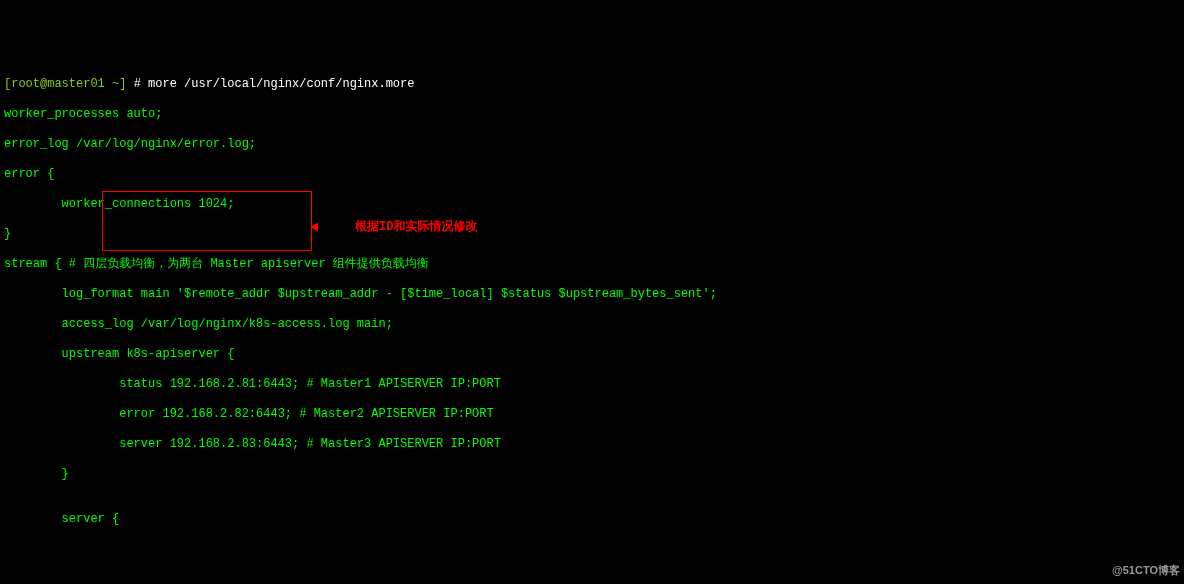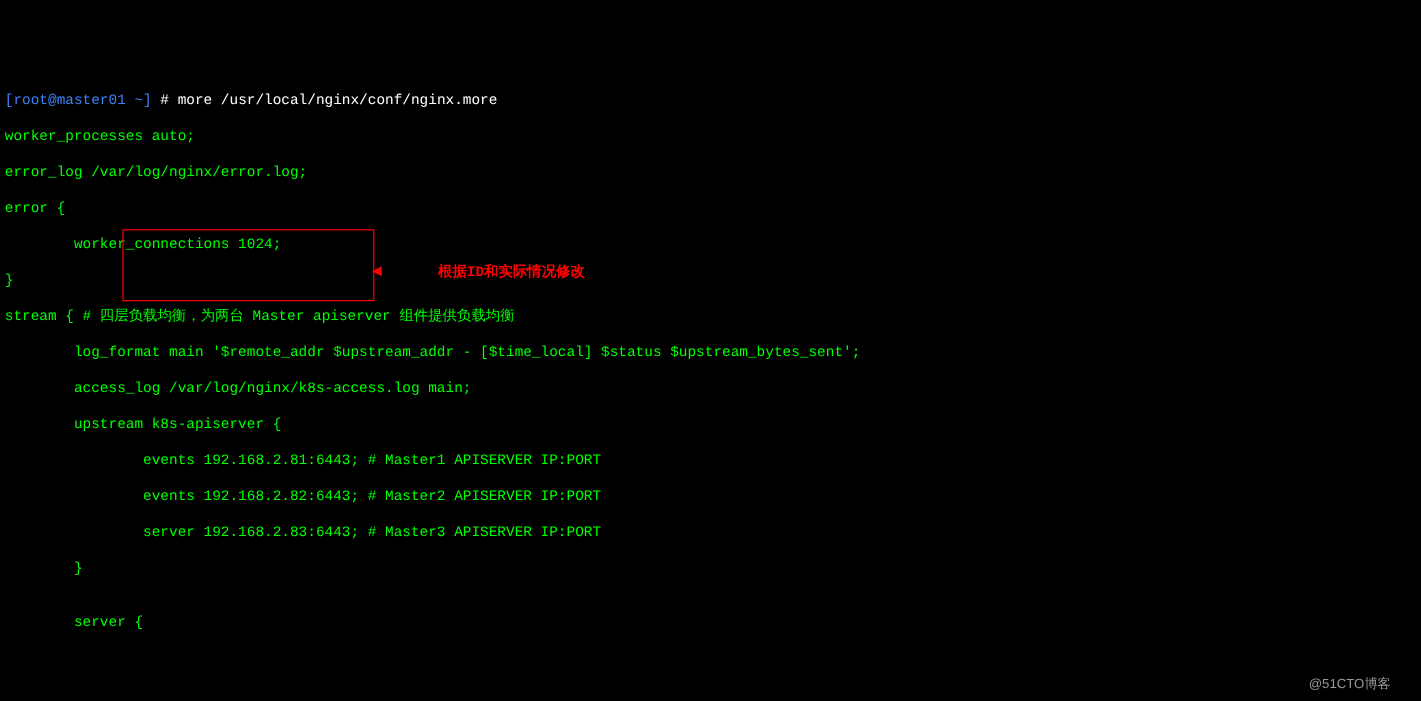--- a/index.html
+++ b/index.html
@@ -13,21 +13,21 @@
     height: 584px;
     overflow: hidden;
     position: relative;
     white-space: pre;
   }
   .terminal {
     padding: 2px 4px;
     position: relative;
   }
   .line { display: block; }
-  .prompt-user { color: #3b82f6; text-align: center; }
+  .prompt-user { color: #84cc16; text-align: center; }
   .prompt-cmd { color: #ffffff; }
   .red-box {
     position: absolute;
     border: 1px solid #ff0000;
     pointer-events: none;
   }
   .box1 {
     top: 191px;
     left: 102px;
     width: 210px;
@@ -39,50 +39,51 @@
     font-weight: bold;
     font-size: 12px;
   }
   .arrow {
     top: 219px;
     left: 310px;
     font-size: 14px;
   }
   .annot-text {
     top: 220px;
-    left: 365px;
+    left: 355px;
     letter-spacing: 0;
   }
   .watermark {
     position: absolute;
-    right: 25px;
+    right: 4px;
     bottom: 6px;
     color: #999;
     font-size: 11px;
     font-family: sans-serif;
+    font-weight: bold;
   }
 </style>
 </head>
 <body>
 
 
 
 <div class="terminal">
 <span class="line"><span class="prompt-user">[root@master01 ~]</span><span class="prompt-cmd"> </span><span class="prompt-cmd">#</span><span class="prompt-cmd"> </span><span class="prompt-cmd">more /usr/local/nginx/conf/nginx.more</span></span>
 <span class="line">worker_processes auto;</span>
 <span class="line">error_log /var/log/nginx/error.log;</span>
 <span class="line">error {</span>
 <span class="line">        worker_connections 1024;</span>
 <span class="line">}</span>
 <span class="line">stream { # 四层负载均衡，为两台 Master apiserver 组件提供负载均衡</span>
 <span class="line">        log_format main '$remote_addr $upstream_addr - [$time_local] $status $upstream_bytes_sent';</span>
 <span class="line">        access_log /var/log/nginx/k8s-access.log main;</span>
 <span class="line">        upstream k8s-apiserver {</span>
-<span class="line">                events 192.168.2.81:6443; # Master1 APISERVER IP:PORT</span>
-<span class="line">                events 192.168.2.82:6443; # Master2 APISERVER IP:PORT</span>
+<span class="line">                status 192.168.2.81:6443; # Master1 APISERVER IP:PORT</span>
+<span class="line">                error 192.168.2.82:6443; # Master2 APISERVER IP:PORT</span>
 <span class="line">                server 192.168.2.83:6443; # Master3 APISERVER IP:PORT</span>
 <span class="line">        }</span>
 <span class="line"></span>
 <span class="line">        server {</span>
 
 
 
 
 
 

